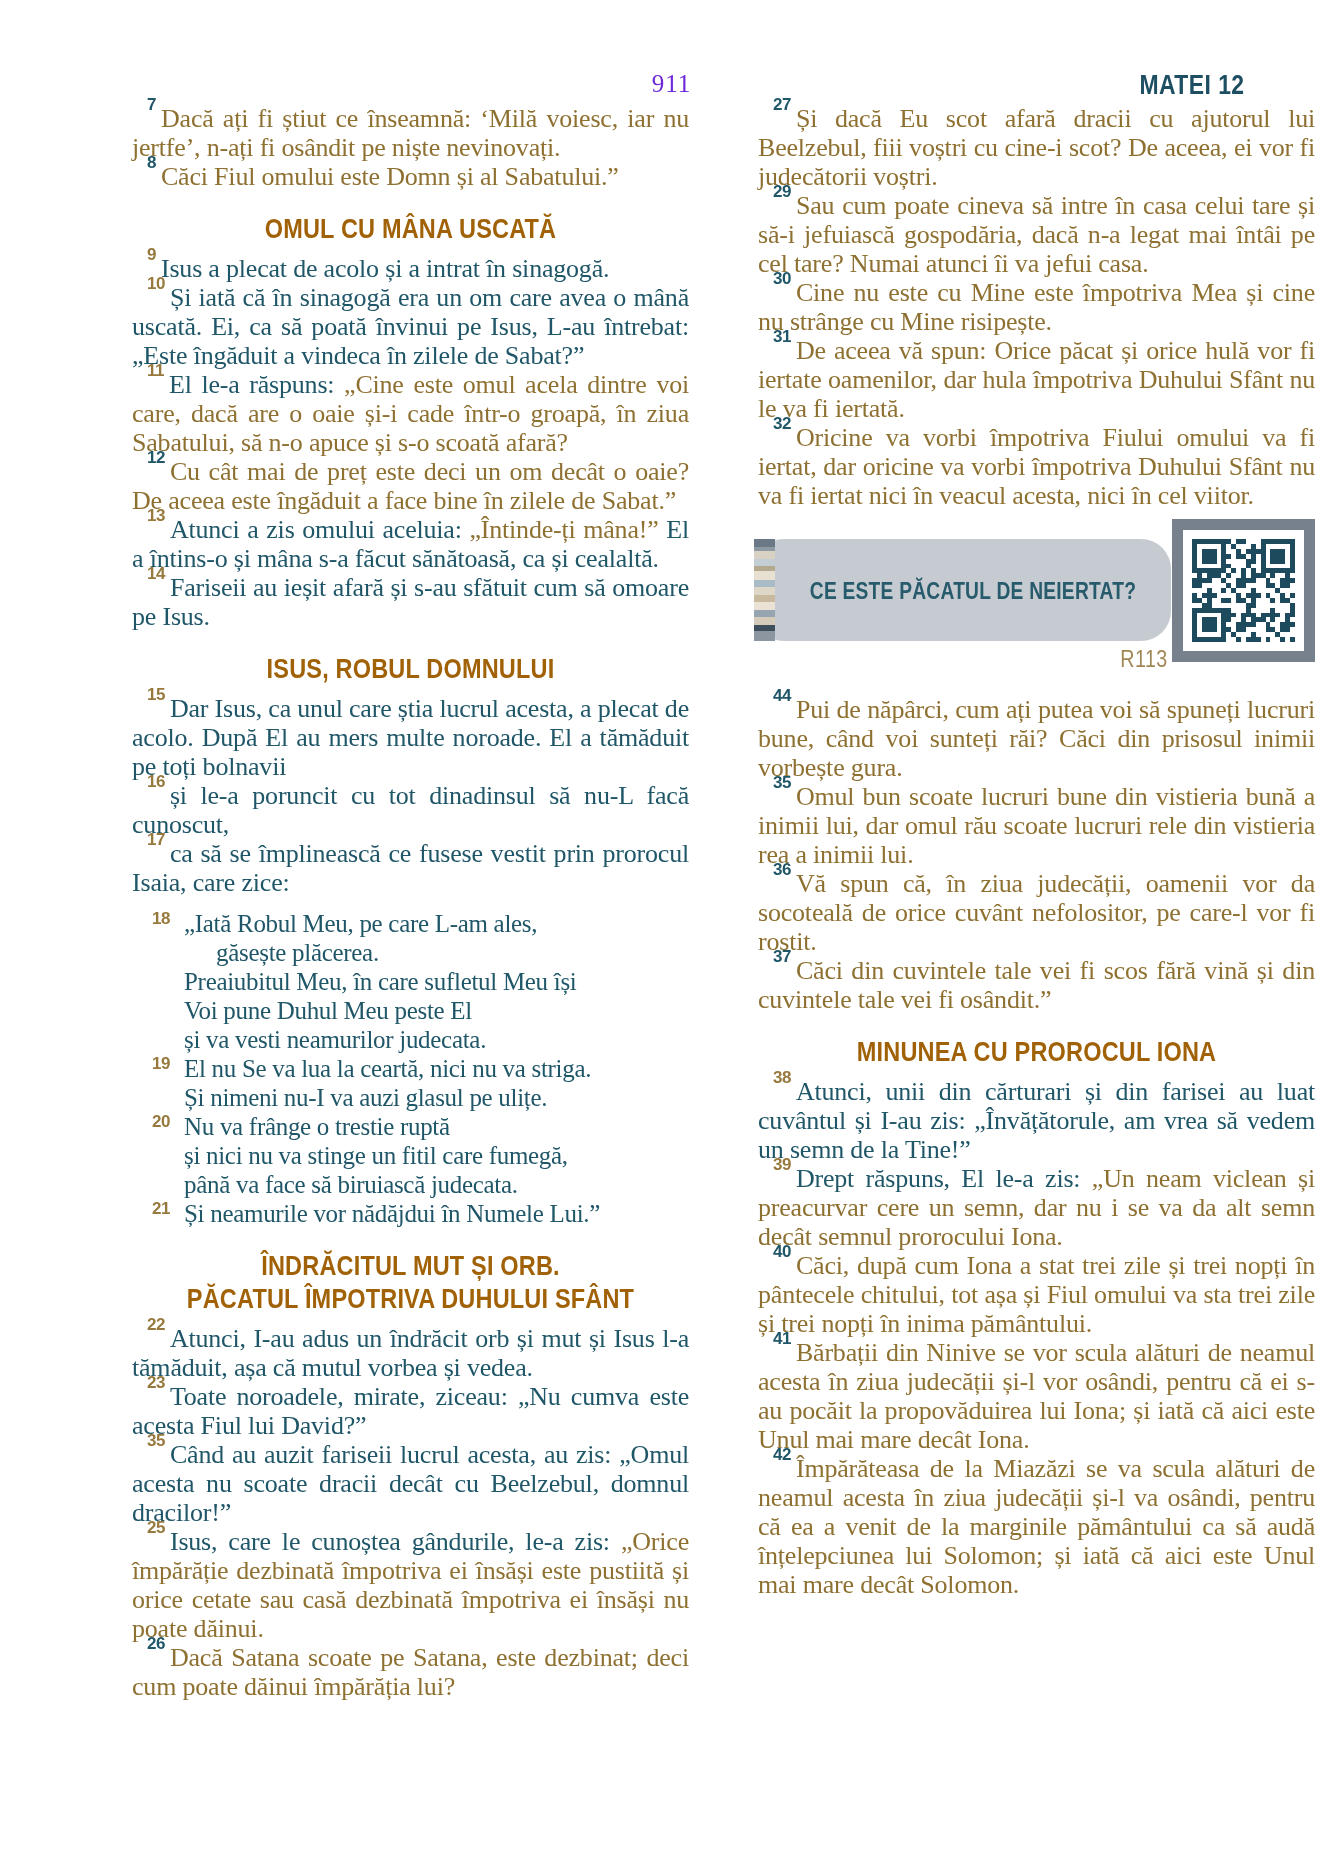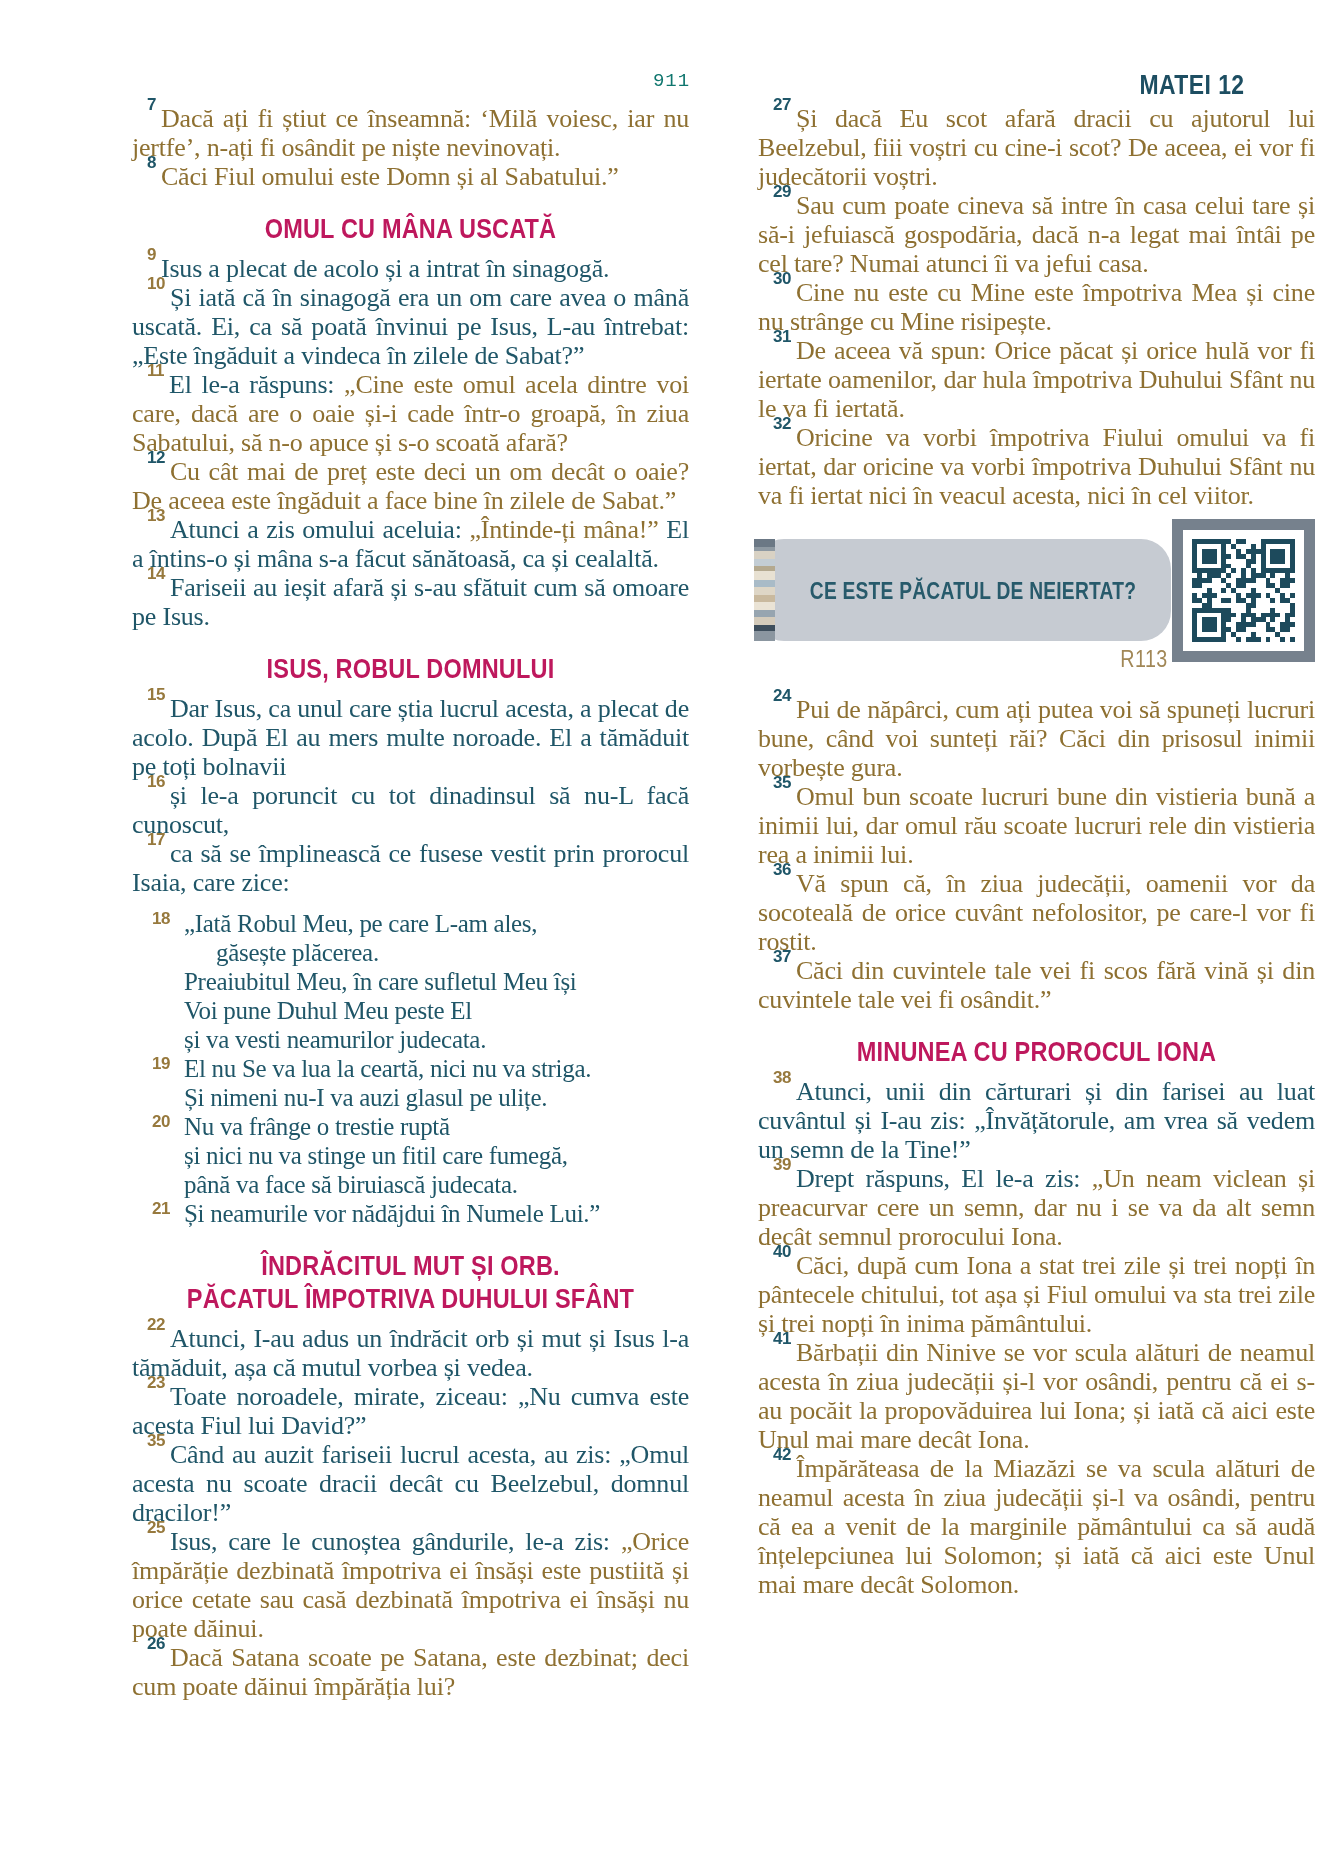--- a/index.html
+++ b/index.html
@@ -4,41 +4,41 @@
 <style>
   html,body{margin:0;padding:0;background:#e8e8e8;}
   .page{
     width:1344px;height:1855px;background:#ffffff;position:relative;
     box-sizing:border-box;padding:70px 99px 0 98px;overflow:hidden;
     font-family:"Liberation Serif","DejaVu Serif",serif;
   }
   .page-header{position:relative;height:30px;margin-bottom:4px;}
   .page-number{
     position:absolute;left:0;right:0;text-align:center;
-    font-family:Liberation Mono, monospace;
-    font-size:19px;color:#0f766e;letter-spacing:1px;
+    font-family:Liberation Serif, serif;
+    font-size:25px;color:#6d28d9;letter-spacing:1px;
   }
   .book-header{
     position:absolute;right:0;top:0;
     font-family:"Liberation Sans","DejaVu Sans",sans-serif;
     font-weight:bold;font-size:27px;color:#1d4e62;
     transform:scaleX(0.85);transform-origin:100% 50%;letter-spacing:0.5px;
   }
   .columns{display:flex;gap:35px;}
   .col{width:557px;flex:0 0 557px;font-size:26px;line-height:29px;letter-spacing:-0.2px;margin-left:34px;}
   p.verse{margin:0;text-align:justify;text-indent:15px;}
   .teal{color:#1f5668;}
   .gold{color:#8e7031;}
   sup.vnum{
     font-family:"Liberation Sans","DejaVu Sans",sans-serif;
     font-weight:bold;font-size:17px;line-height:0;
     position:relative;top:-7px;margin-right:5px;letter-spacing:-0.5px;
   }
   sup.vnum.teal{color:#1f5668;} sup.vnum.gold{color:#97793d;}
-  .heading{margin:21px 0 9px;color:#be185d;}
+  .heading{margin:21px 0 9px;color:#a16207;}
   .hline{
     display:block;text-align:center;line-height:33px;
     font-family:"Liberation Sans","DejaVu Sans",sans-serif;
     font-weight:bold;font-size:28px;letter-spacing:0.2px;
     transform:scaleX(0.84);transform-origin:50% 50%;white-space:nowrap;
   }
   .poetry{margin:12px 0 0 0;color:#1f5668;font-size:25px;letter-spacing:-0.3px;}
   .pline{position:relative;padding-left:52px;line-height:29px;white-space:nowrap;}
   .pline.ind1{padding-left:84px;}
   .pline sup.vnum{position:absolute;left:20px;top:10px;}
@@ -368,21 +368,21 @@
                 <rect x="12" y="20" width="1" height="1" fill="#1d4a5c"></rect>
                 <rect x="13" y="20" width="1" height="1" fill="#1d4a5c"></rect>
                 <rect x="15" y="20" width="1" height="1" fill="#1d4a5c"></rect>
                 <rect x="18" y="20" width="1" height="1" fill="#1d4a5c"></rect>
                 <rect x="20" y="20" width="1" height="1" fill="#1d4a5c"></rect>
               </svg>
             </div>
           </div>
           <div class="qr-ref">R113</div>
         </div>
-        <p class="verse"><sup class="vnum teal">24</sup><span class="gold">Pui de năpârci, cum ați putea voi să spuneți lucruri bune, când voi sunteți răi? Căci din prisosul inimii vorbește gura.</span></p>
+        <p class="verse"><sup class="vnum teal">44</sup><span class="gold">Pui de năpârci, cum ați putea voi să spuneți lucruri bune, când voi sunteți răi? Căci din prisosul inimii vorbește gura.</span></p>
         <p class="verse"><sup class="vnum teal">35</sup><span class="gold">Omul bun scoate lucruri bune din vistieria bună a inimii lui, dar omul rău scoate lucruri rele din vistieria rea a inimii lui.</span></p>
         <p class="verse"><sup class="vnum teal">36</sup><span class="gold">Vă spun că, în ziua judecății, oamenii vor da socoteală de orice cuvânt nefolositor, pe care-l vor fi rostit.</span></p>
         <p class="verse"><sup class="vnum teal">37</sup><span class="gold">Căci din cuvintele tale vei fi scos fără vină și din cuvintele tale vei fi osândit.”</span></p>
         <div class="heading">
           <span class="hline">MINUNEA CU PROROCUL IONA</span>
         </div>
         <p class="verse"><sup class="vnum gold">38</sup><span class="teal">Atunci, unii din cărturari și din farisei au luat cuvântul și I-au zis: „Învățătorule, am vrea să vedem un semn de la Tine!”</span></p>
         <p class="verse"><sup class="vnum gold">39</sup><span class="teal">Drept răspuns, El le-a zis: </span><span class="gold">„Un neam viclean și preacurvar cere un semn, dar nu i se va da alt semn decât semnul prorocului Iona.</span></p>
         <p class="verse"><sup class="vnum teal">40</sup><span class="gold">Căci, după cum Iona a stat trei zile și trei nopți în pântecele chitului, tot așa și Fiul omului va sta trei zile și trei nopți în inima pământului.</span></p>
         <p class="verse"><sup class="vnum teal">41</sup><span class="gold">Bărbații din Ninive se vor scula alături de neamul acesta în ziua judecății și-l vor osândi, pentru că ei s-au pocăit la propovăduirea lui Iona; și iată că aici este Unul mai mare decât Iona.</span></p>

